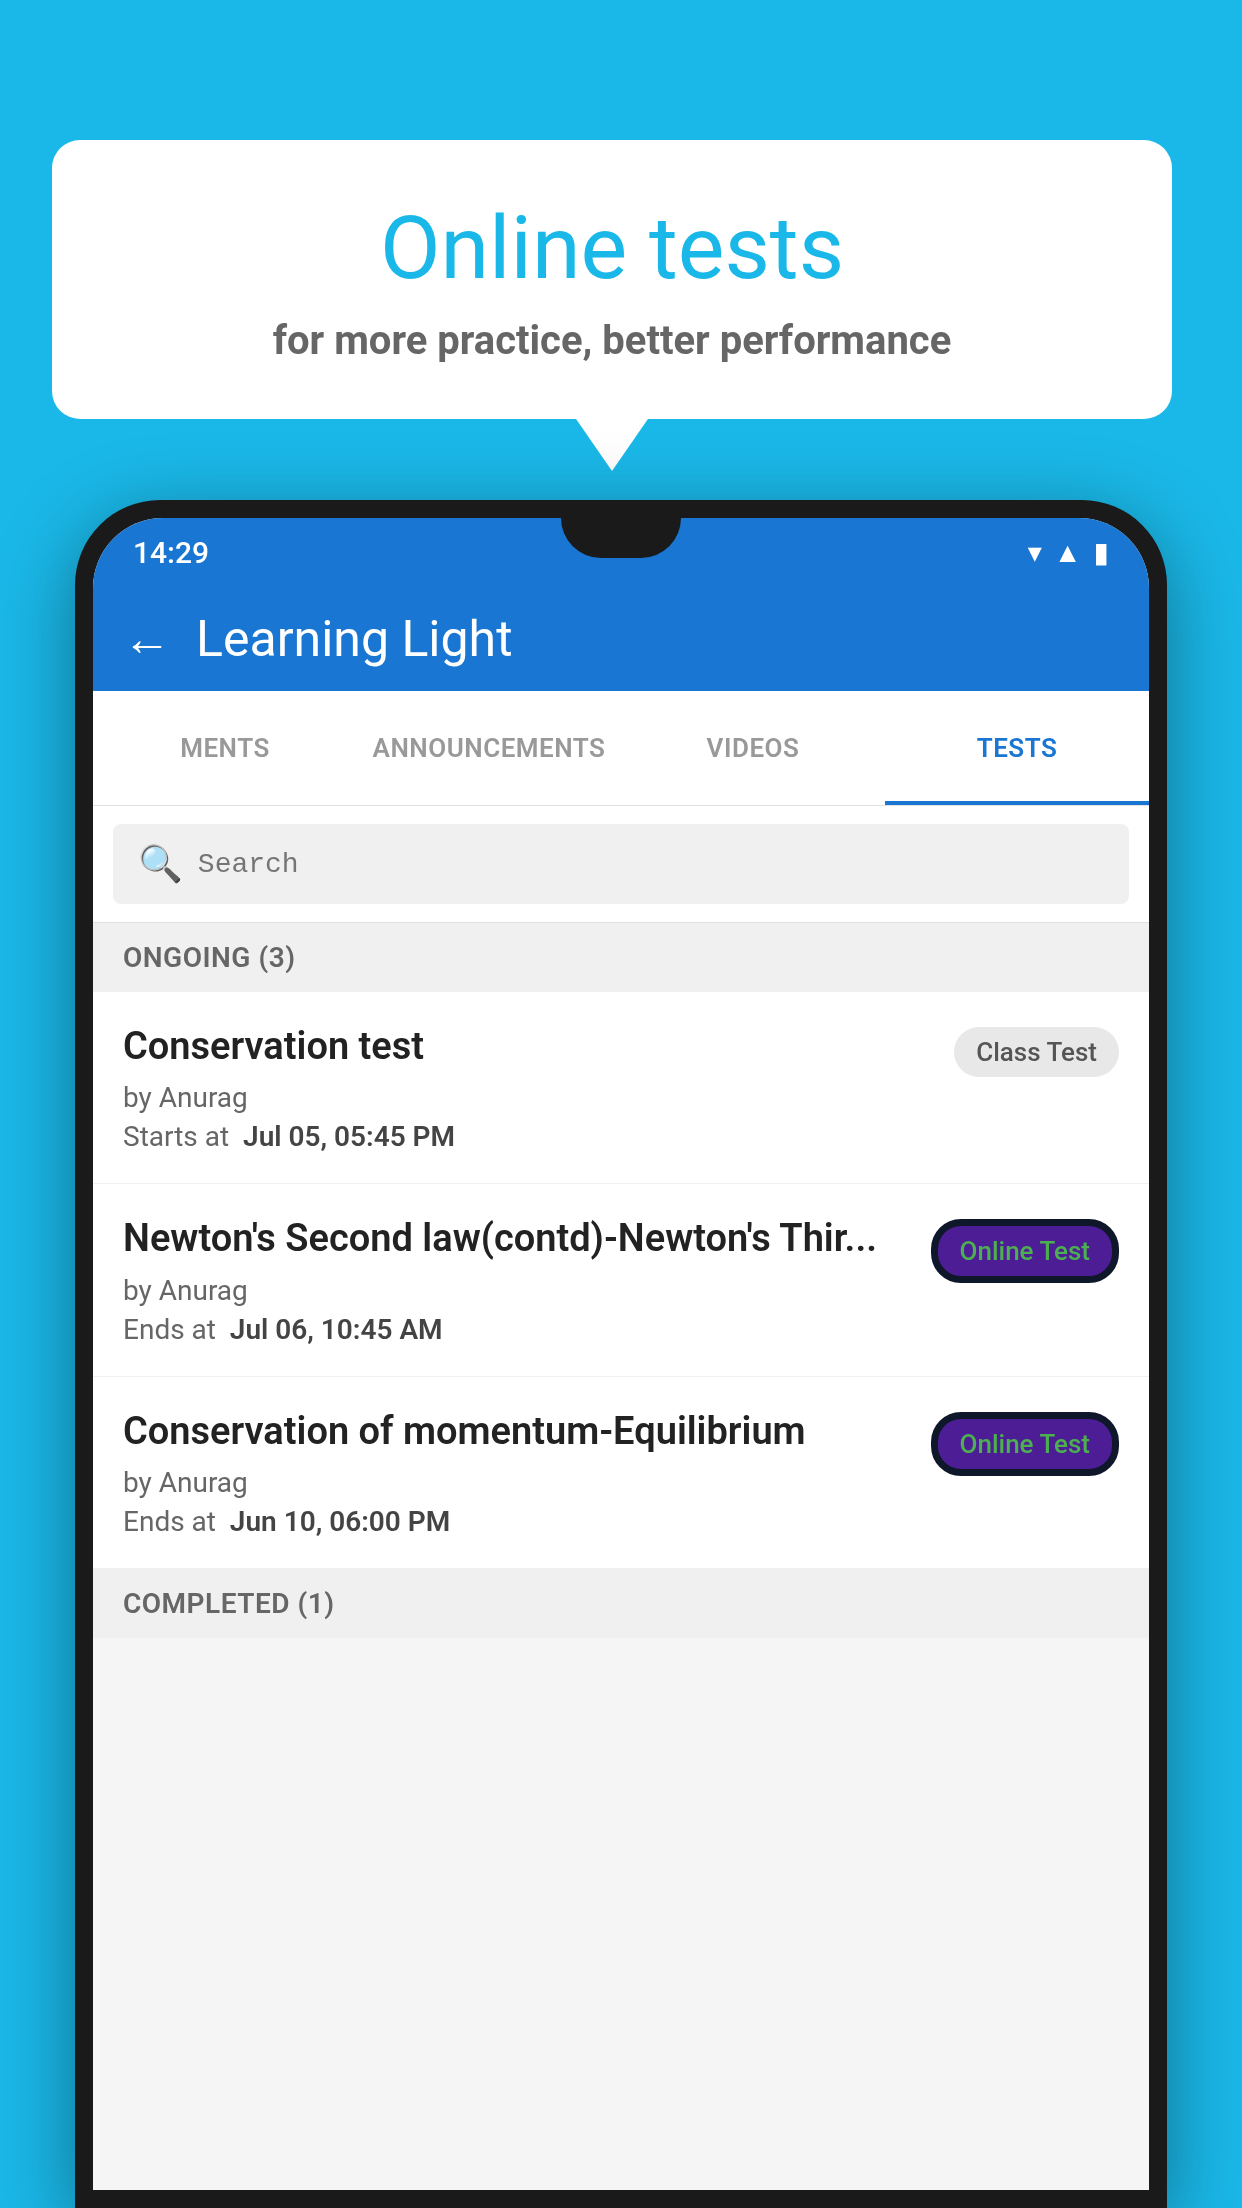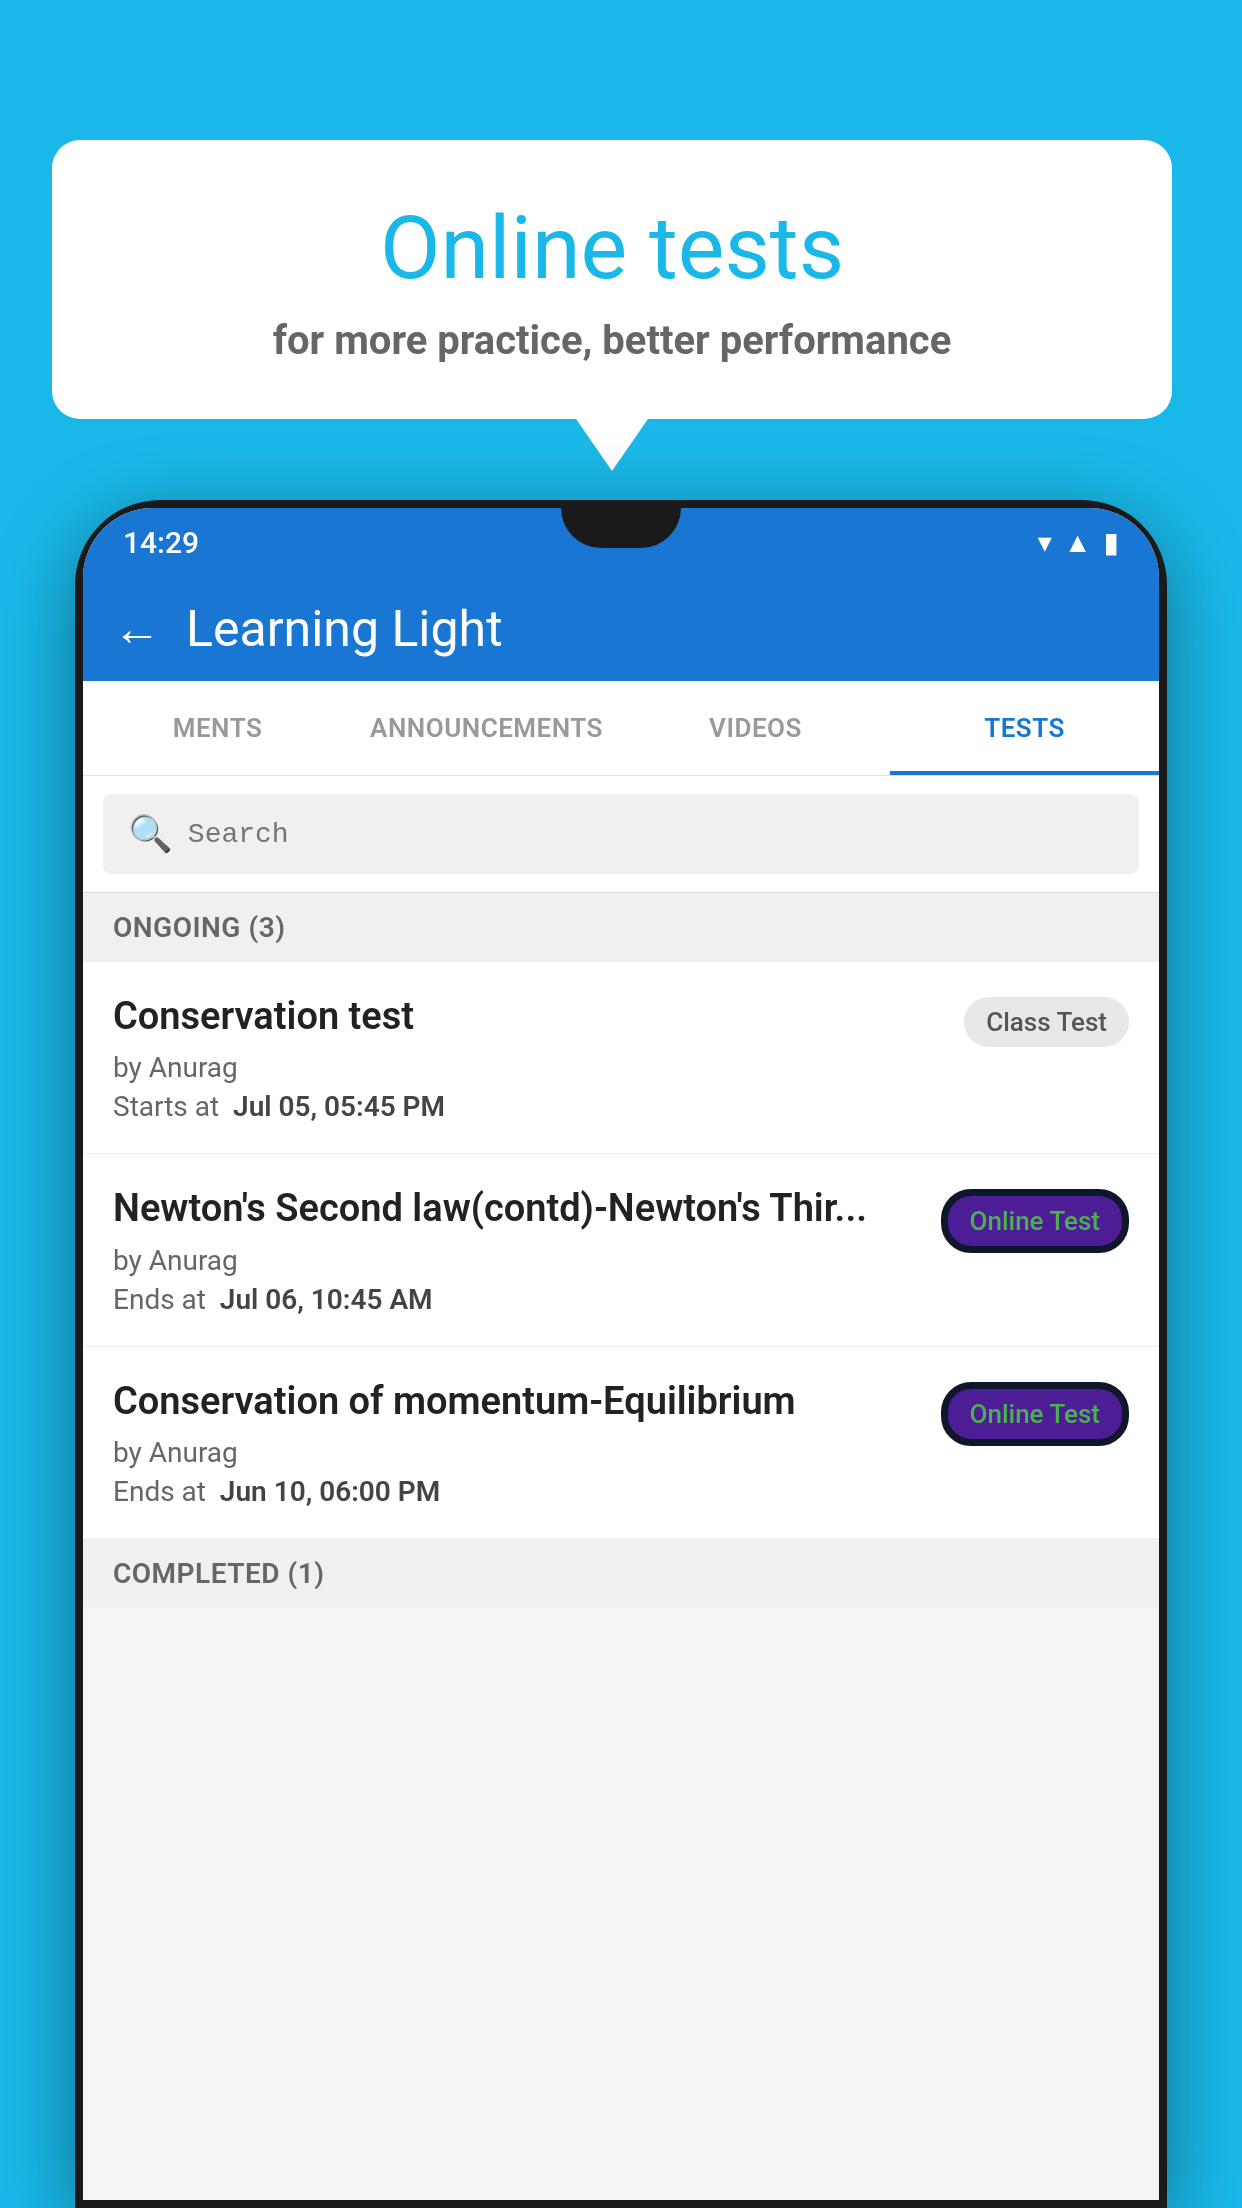--- a/index.html
+++ b/index.html
@@ -52,21 +52,21 @@
 
     
     .phone-frame {
       position: absolute;
       top: 500px;
       left: 75px;
       right: 75px;
       bottom: 0;
       background: #1a1a1a;
       border-radius: 85px 85px 0 0;
-      padding: 8px;
+      padding: 18px;
       box-shadow: 0 20px 80px rgba(0,0,0,0.4);
     }
 
     .phone-screen {
       width: 100%;
       height: 100%;
       background: #f5f5f5;
       border-radius: 70px 70px 0 0;
       overflow: hidden;
       position: relative;
@@ -124,21 +124,21 @@
     }
     .app-bar-title {
       color: white;
       font-size: 50px;
       font-weight: 400;
     }
 
     
     .tabs {
       background: white;
-      height: 95px;
+      height: 115px;
       display: flex;
       align-items: stretch;
       border-bottom: 1px solid #e0e0e0;
     }
     .tab {
       flex: 1;
       display: flex;
       align-items: center;
       justify-content: center;
       font-size: 26px;

